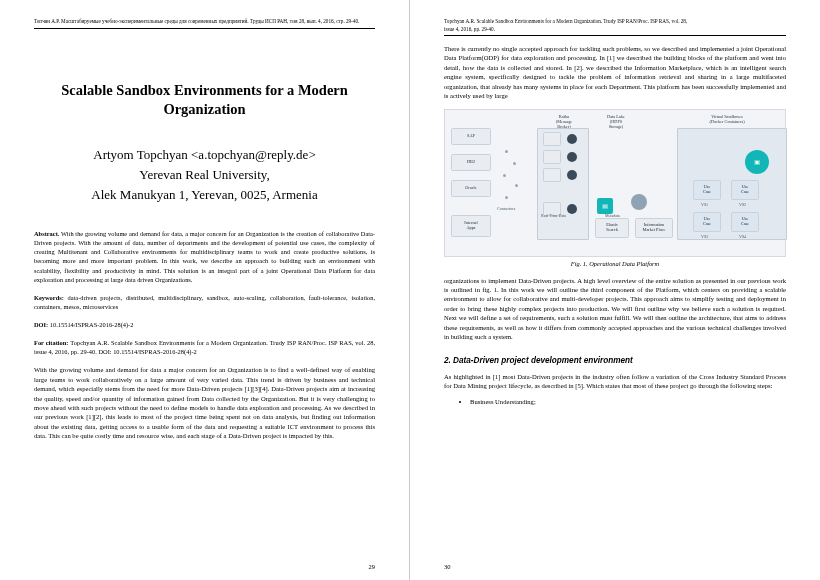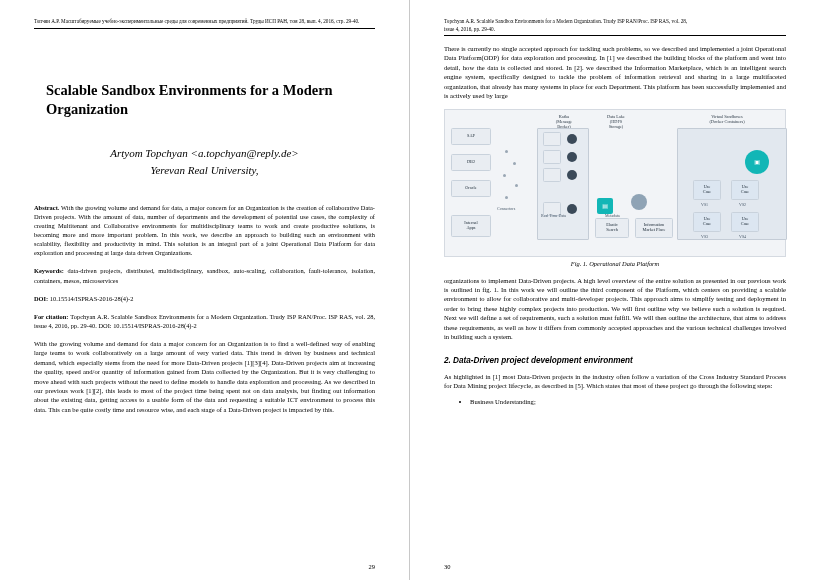--- a/index.html
+++ b/index.html
@@ -38,29 +38,29 @@
   }
   .rule {
     border-top: 0.6px solid #000;
     margin: 1.5px 0 0 0;
     height: 0;
   }
 
   h1.title {
     font-size: 14.5px;
     font-weight: bold;
+    text-align: center;
     line-height: 1.32;
     margin: 52px 12px 26px 12px;
     font-family: "Liberation Serif", serif;
   }
 
   .authors {
     text-align: center;
-    font-style: italic;
-    font-size: 11px;
+    font-size: 13px;
     line-height: 1.55;
     margin-bottom: 24px;
   }
 
   .abstract, .keywords, .doi, .forcit {
     font-size: 6.4px;
     line-height: 1.42;
     text-align: justify;
     margin-bottom: 9px;
   }
@@ -175,20 +175,21 @@
 
   <div class="page page-left">
     <div class="running-head">Топчян А.Р. Масштабируемые учебно-экспериментальные среды для современных предприятий. Труды ИСП РАН, том 28, вып. 4, 2016, стр. 29-40.</div>
     <div class="rule"></div>
 
     <h1 class="title">Scalable Sandbox Environments for a Modern Organization</h1>
 
     <div class="authors">
       <div>Artyom Topchyan &lt;a.topchyan@reply.de&gt;</div>
       <div>Yerevan Real University,</div>
+      <div>Alek Manukyan 1, Yerevan, 0025, Armenia</div>
     </div>
 
     <div class="abstract"><b>Abstract.</b><span> With the growing volume and demand for data, a major concern for an Organization is the creation of collaborative Data-Driven projects. With the amount of data, number of departments and the development of potential use cases, the complexity of creating Multitenant and Collaborative environments for multidisciplinary teams to work and create productive solutions, is becoming more and more important problem. In this work, we describe an approach to building such an environment with scalability, flexibility and productivity in mind. This solution is an integral part of a joint Operational Data Platform for data exploration and processing at large data driven Organizations.</span></div>
 
     <div class="keywords"><b>Keywords:</b><span> data-driven projects, distributed, multidisciplinary, sandbox, auto-scaling, collaboration, fault-tolerance, isolation, containers, mesos, microservices</span></div>
 
     <div class="doi"><b>DOI:</b><span> 10.15514/ISPRAS-2016-28(4)-2</span></div>
 
     <div class="forcit"><b>For citation:</b><span> Topchyan A.R. Scalable Sandbox Environments for a Modern Organization. Trudy ISP RAN/Proc. ISP RAS, vol. 28, issue 4, 2016, pp. 29-40. DOI: 10.15514/ISPRAS-2016-28(4)-2</span></div>
 

